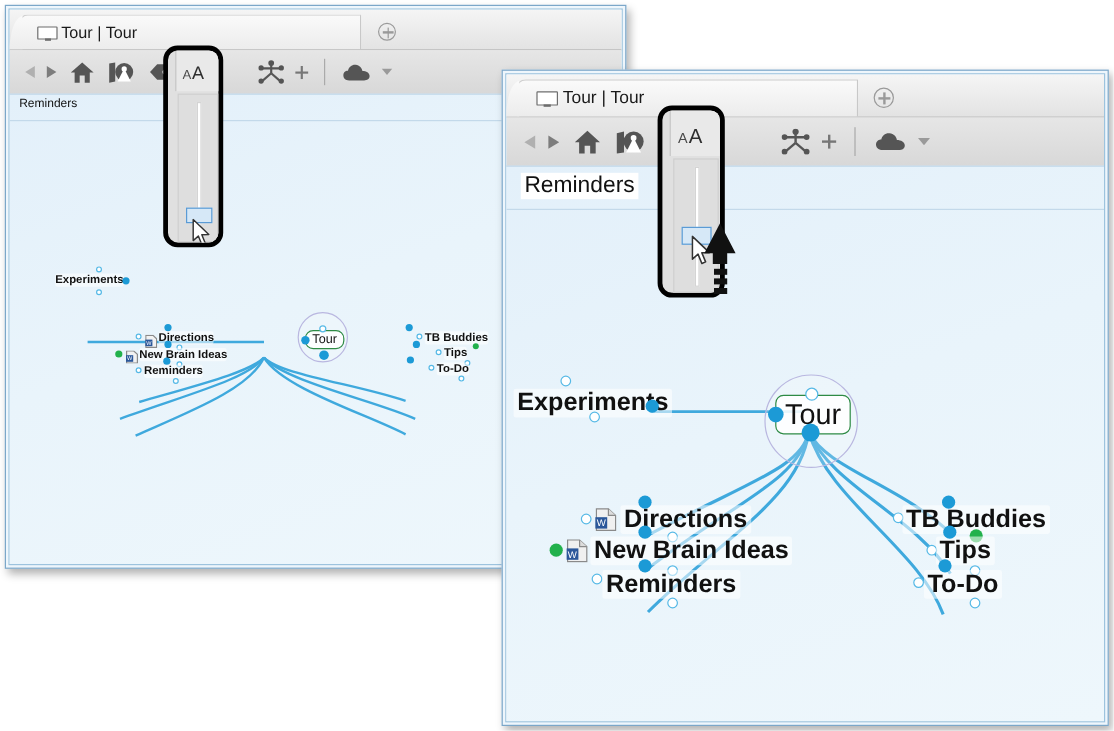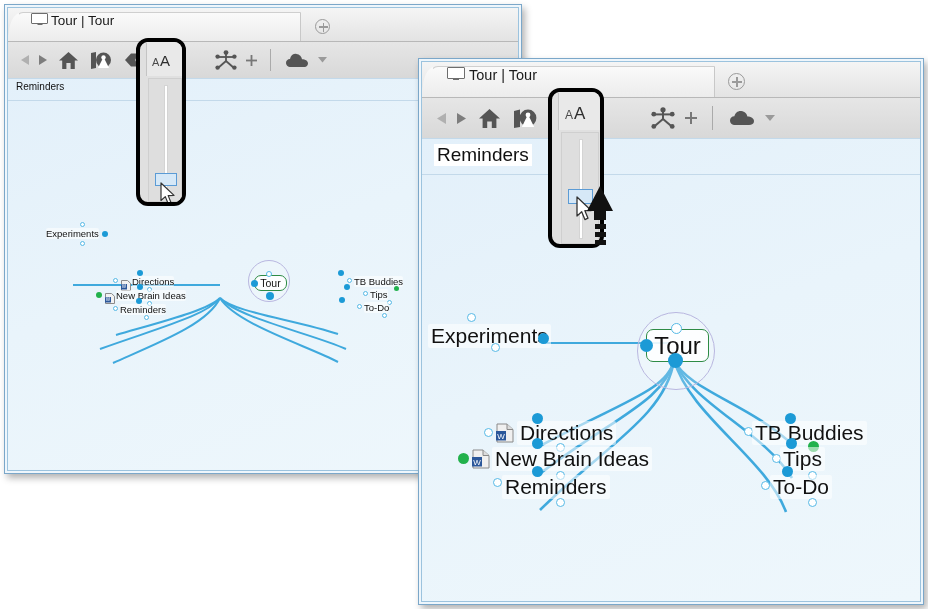--- a/index.html
+++ b/index.html
@@ -7,21 +7,21 @@
        font-family:"Liberation Sans",sans-serif;}
 
   
   .window{position:absolute;background:#eef6fc;border:1px solid #7ba7c9;
           box-shadow:3px 4px 7px rgba(0,0,0,.30);box-sizing:border-box;}
   .win-inner{position:absolute;inset:2px;border:1px solid #9cc3de;box-sizing:border-box;
              background:#ffffff;overflow:hidden;}
   .tabbar{position:relative;background:linear-gradient(#f5f5f5,#e3e3e3);
           border-bottom:1px solid #b8b8b8;}
   .tab{position:absolute;left:8px;top:0;background:linear-gradient(#fafafa,#ececec);
-       border-right:1px solid #c8c8c8;display:flex;align-items:flex-start;
+       border-right:1px solid #c8c8c8;display:flex;align-items:center;
        box-sizing:border-box;}
   .tab:before{content:"";position:absolute;left:-14px;bottom:0;width:16px;height:100%;
        background:linear-gradient(#fafafa,#ececec);
        border-radius:0 0 0 0;
        clip-path:path("M16,0 C16,0 8,2 6,18 C4,30 2,34 0,34 L16,34 Z");}
   .tab-label{white-space:nowrap;color:#1a1a1a;}
   .tab-icon{display:inline-block;position:relative;}
   .monitor{position:relative;border:1.6px solid #6d6d6d;border-radius:1px;background:#fff;}
   .monitor .mstand{position:absolute;left:50%;transform:translateX(-50%);
                    background:#6d6d6d;}
@@ -54,21 +54,21 @@
   .slider-panel{position:absolute;background:#dedede;border:1px solid #cfcfcf;
                 box-sizing:border-box;}
   .slider-track{position:absolute;background:#ffffff;border:1px solid #d4d4d4;
                 box-sizing:border-box;}
   .slider-thumb{position:absolute;background:#d6e8f7;border:1px solid #5b9bd5;
                 box-sizing:border-box;}
   .cursor-arrow{position:absolute;z-index:60;}
   .big-arrow{position:absolute;z-index:55;}
 
   .node-label{position:absolute;white-space:nowrap;color:#111;
-              background:rgba(255,255,255,.55);border-radius:2px;}
+              background:rgba(255,255,255,.55);border-radius:2px;font-weight:bold;}
   .dot-f{position:absolute;border-radius:50%;background:#1c9ad6;}
   .dot-o{position:absolute;border-radius:50%;background:#ffffff;
          border:1.2px solid #56b9e6;box-sizing:border-box;}
   .dot-g{position:absolute;border-radius:50%;background:#22b14c;}
   .doc-icon{position:absolute;}
   svg.links{position:absolute;left:0;top:0;overflow:visible;pointer-events:none;}
 
   .center-node{position:absolute;border:1.6px solid #2e8b45;border-radius:7px;
                background:rgba(255,255,255,.85);box-sizing:border-box;
                display:flex;align-items:center;justify-content:center;color:#111;}

